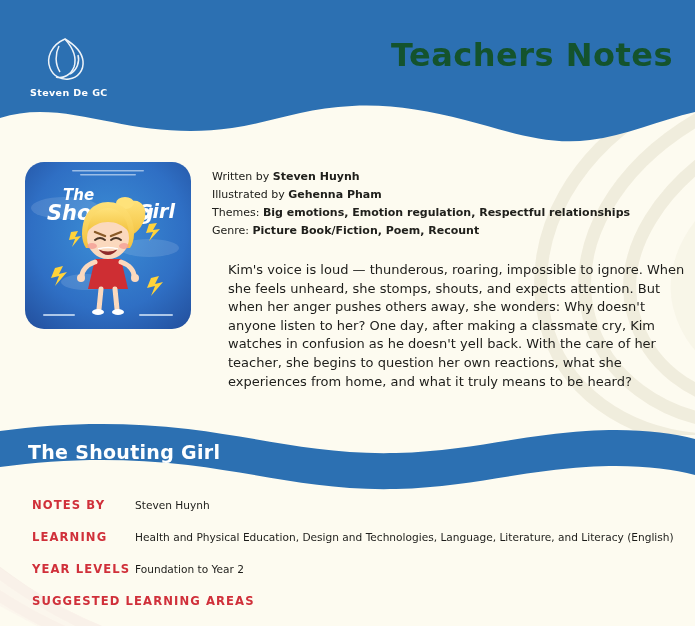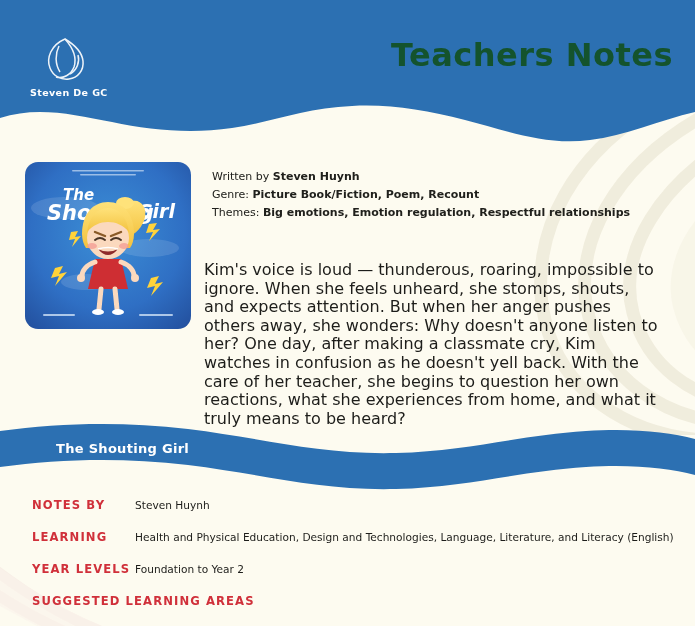--- a/index.html
+++ b/index.html
@@ -27,48 +27,48 @@
   #header-title{
     position:absolute;right:22px;top:36px;
     color:#14532d;font-size:32px;font-weight:700;letter-spacing:.5px;
     font-family:"DejaVu Sans", sans-serif;
   }
 
   
   #info-row{position:absolute;left:0;top:162px;width:695px;}
   #book-cover{
     position:absolute;left:25px;top:0;width:166px;height:167px;
-    border-radius:13px;overflow:hidden;
+    border-radius:19px;overflow:hidden;
   }
   #cover-canvas{display:block;width:166px;height:167px;}
 
   #meta{position:absolute;left:212px;top:6px;width:458px;}
   .meta-line{
     font-size:11px;color:#20201c;line-height:18px;white-space:nowrap;
     font-family:"DejaVu Sans", sans-serif;
   }
   .meta-line b{font-weight:700;}
   #synopsis{
-    position:absolute;left:204px;top:99px;width:460px;
-    font-size:16px;line-height:18.6px;color:#1d1d1a;text-align:left;
+    position:absolute;left:228px;top:99px;width:460px;
+    font-size:13px;line-height:18.6px;color:#1d1d1a;text-align:left;
     font-family:"DejaVu Sans", sans-serif;
   }
 
   
   #legal{position:absolute;left:28px;top:370px;width:600px;}
   .legal-line{
     font-style:italic;font-size:9.6px;line-height:17px;color:#1d1d1a;
     font-family:"DejaVu Serif", serif;
   }
 
   
   #ribbon-wrap{position:absolute;left:0;top:415px;width:695px;height:78px;}
   #ribbon-title{
-    position:absolute;left:56px;top:441px;
-    color:#ffffff;font-size:13px;font-weight:700;letter-spacing:.3px;
+    position:absolute;left:28px;top:441px;
+    color:#ffffff;font-size:19px;font-weight:700;letter-spacing:.3px;
     font-family:"DejaVu Sans", sans-serif;
   }
 
   
   #details{position:absolute;left:0;top:498px;width:695px;}
   .detail-row{position:relative;height:32px;}
   .detail-label{
     position:absolute;left:32px;top:0;
     color:#D0303A;font-size:11.6px;font-weight:700;letter-spacing:1.1px;
     font-family:"DejaVu Sans", sans-serif;white-space:nowrap;
@@ -208,24 +208,27 @@
           <rect x="114" y="152" width="34" height="2" rx="1"></rect>
         </g>
       </svg>
     </div>
 
     <div id="meta">
       <div class="meta-line">
         <span>Written by </span><b>Steven Huynh</b>
       </div>
       <div class="meta-line">
+        <span>Illustrated by </span><b>Gehenna Pham</b>
+      </div>
+      <div class="meta-line">
+        <span>Themes: </span><b>Big emotions, Emotion regulation, Respectful relationships</b>
+      </div>
+      <div class="meta-line">
         <span>Genre: </span><b>Picture Book/Fiction, Poem, Recount</b>
-      </div>
-      <div class="meta-line">
-        <span>Themes: </span><b>Big emotions, Emotion regulation, Respectful relationships</b>
       </div>
     </div>
 
     <div id="synopsis">Kim's voice is loud — thunderous, roaring, impossible to ignore. When she feels unheard, she stomps, shouts, and expects attention. But when her anger pushes others away, she wonders: Why doesn't anyone listen to her? One day, after making a classmate cry, Kim watches in confusion as he doesn't yell back. With the care of her teacher, she begins to question her own reactions, what she experiences from home, and what it truly means to be heard?</div>
   </div>
 
 
   <svg id="ribbon-wrap" viewBox="0 0 695 78" preserveAspectRatio="none">
     <path d="M0 16
              C60 8 120 6 188 14

